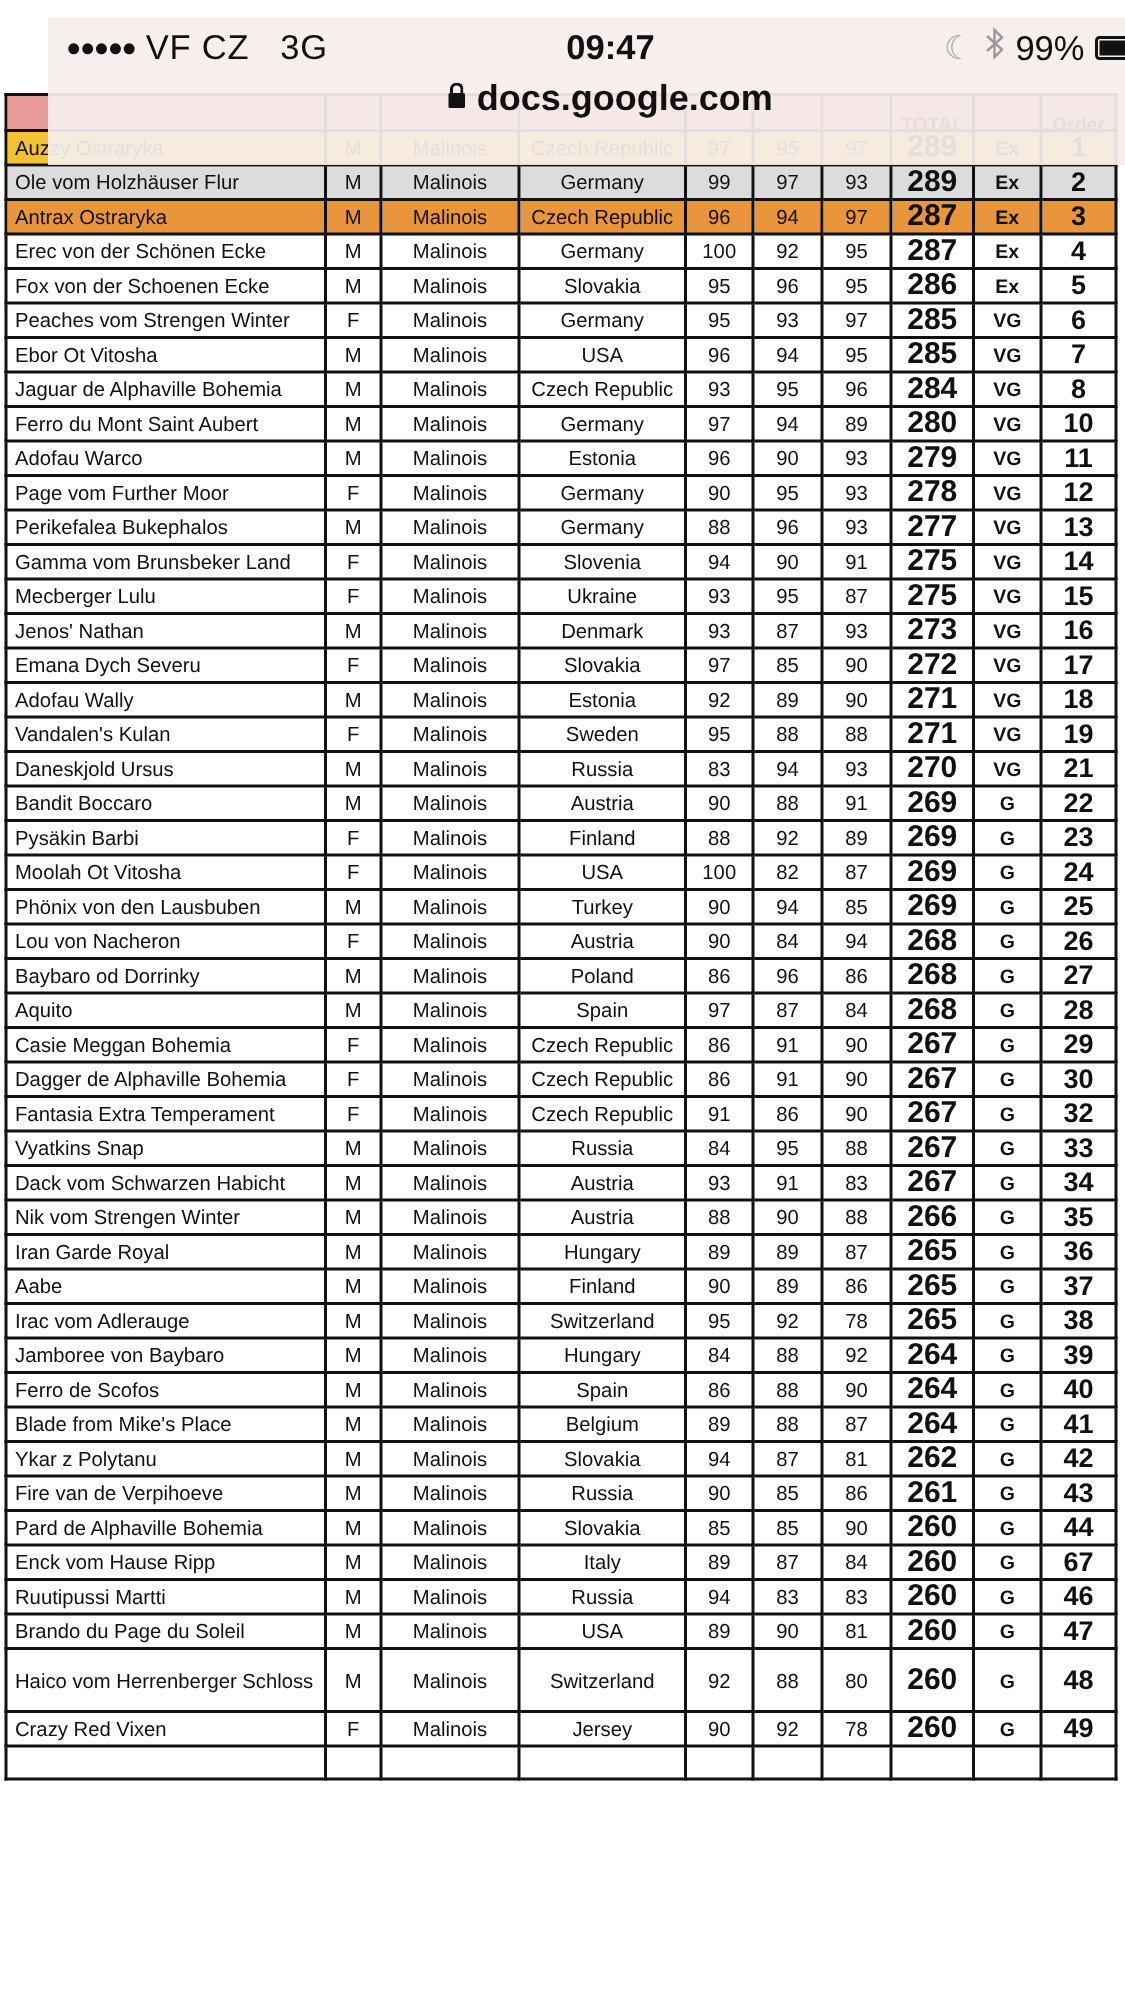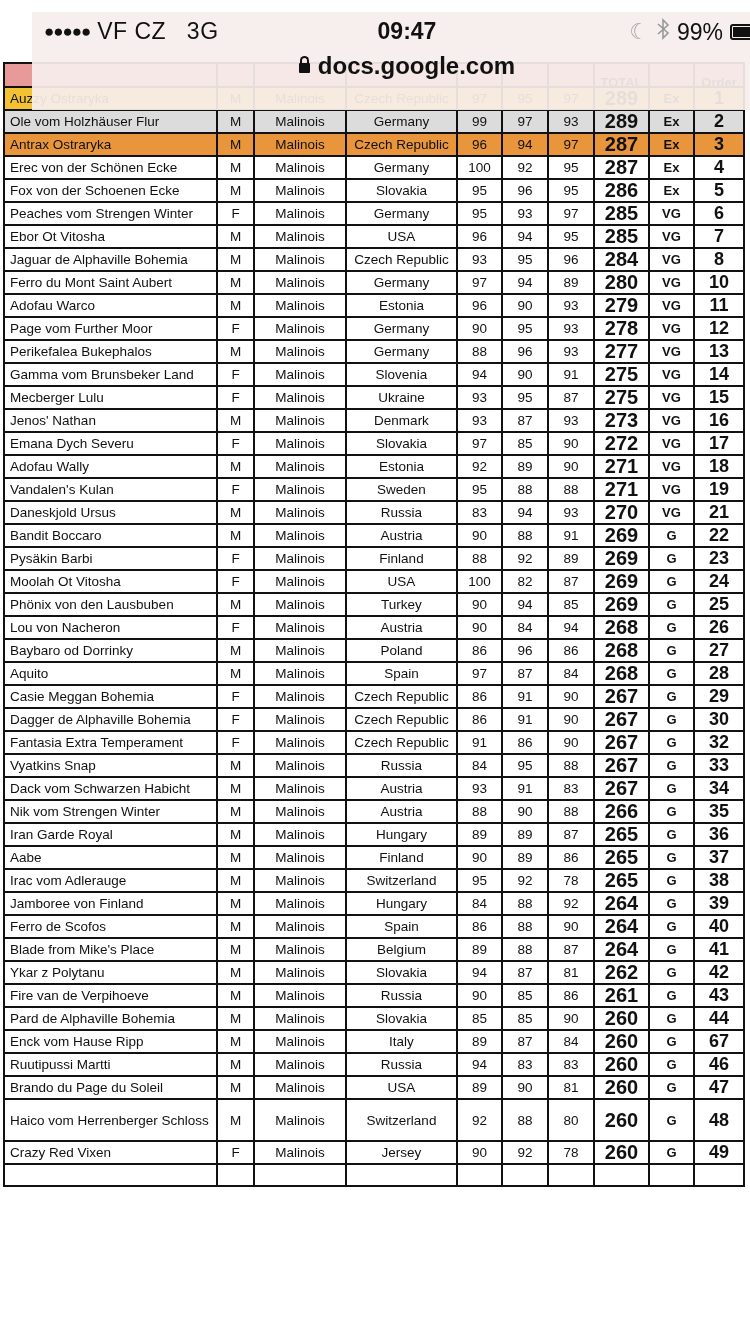--- a/index.html
+++ b/index.html
@@ -521,21 +521,21 @@
           <td>Malinois</td>
           <td>Switzerland</td>
           <td>95</td>
           <td>92</td>
           <td>78</td>
           <td class="total">265</td>
           <td class="grade">G</td>
           <td class="order">38</td>
         </tr>
         <tr>
-          <td class="name">Jamboree von Finland</td>
+          <td class="name">Jamboree von Baybaro</td>
           <td>M</td>
           <td>Malinois</td>
           <td>Hungary</td>
           <td>84</td>
           <td>88</td>
           <td>92</td>
           <td class="total">264</td>
           <td class="grade">G</td>
           <td class="order">39</td>
         </tr>

